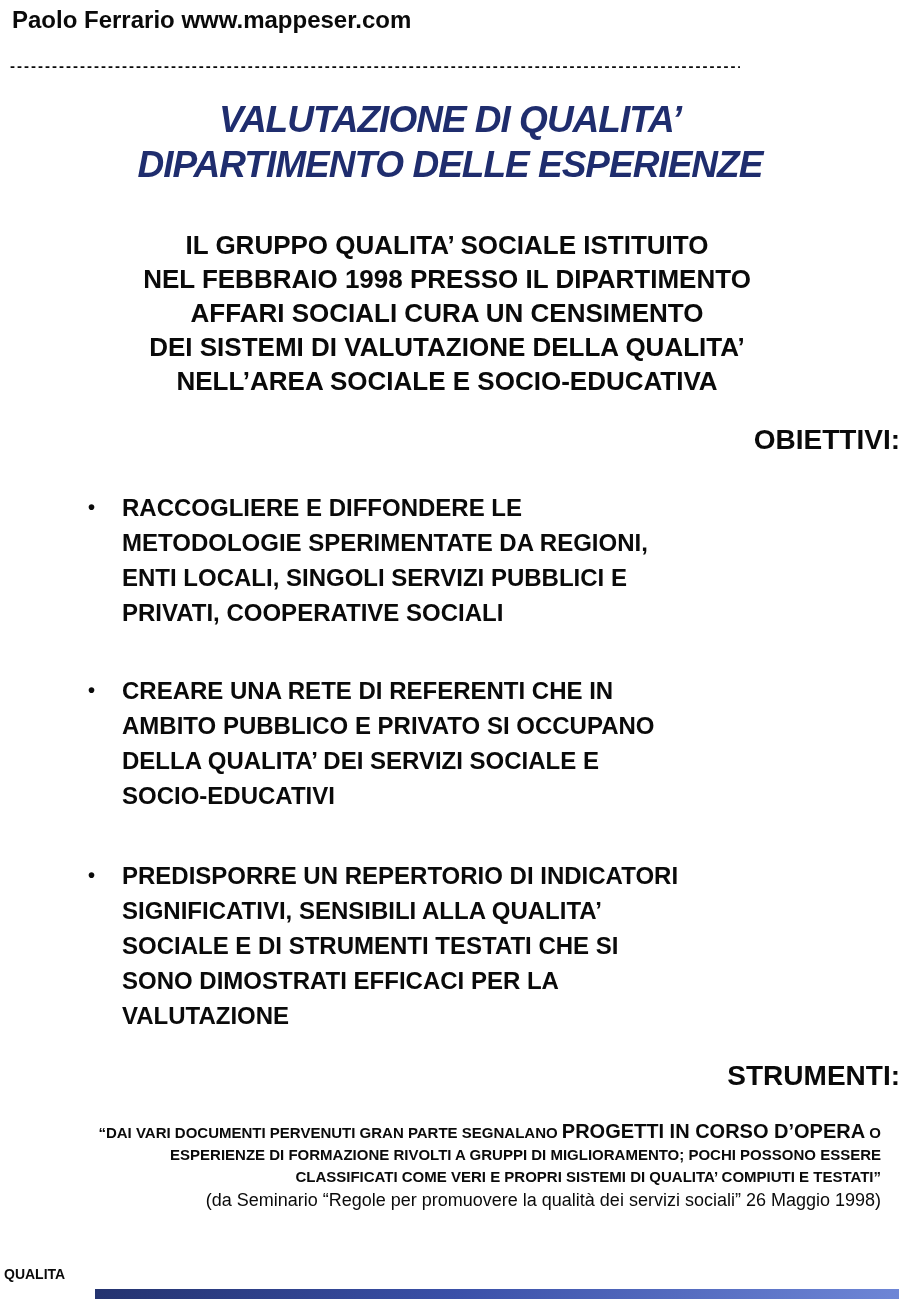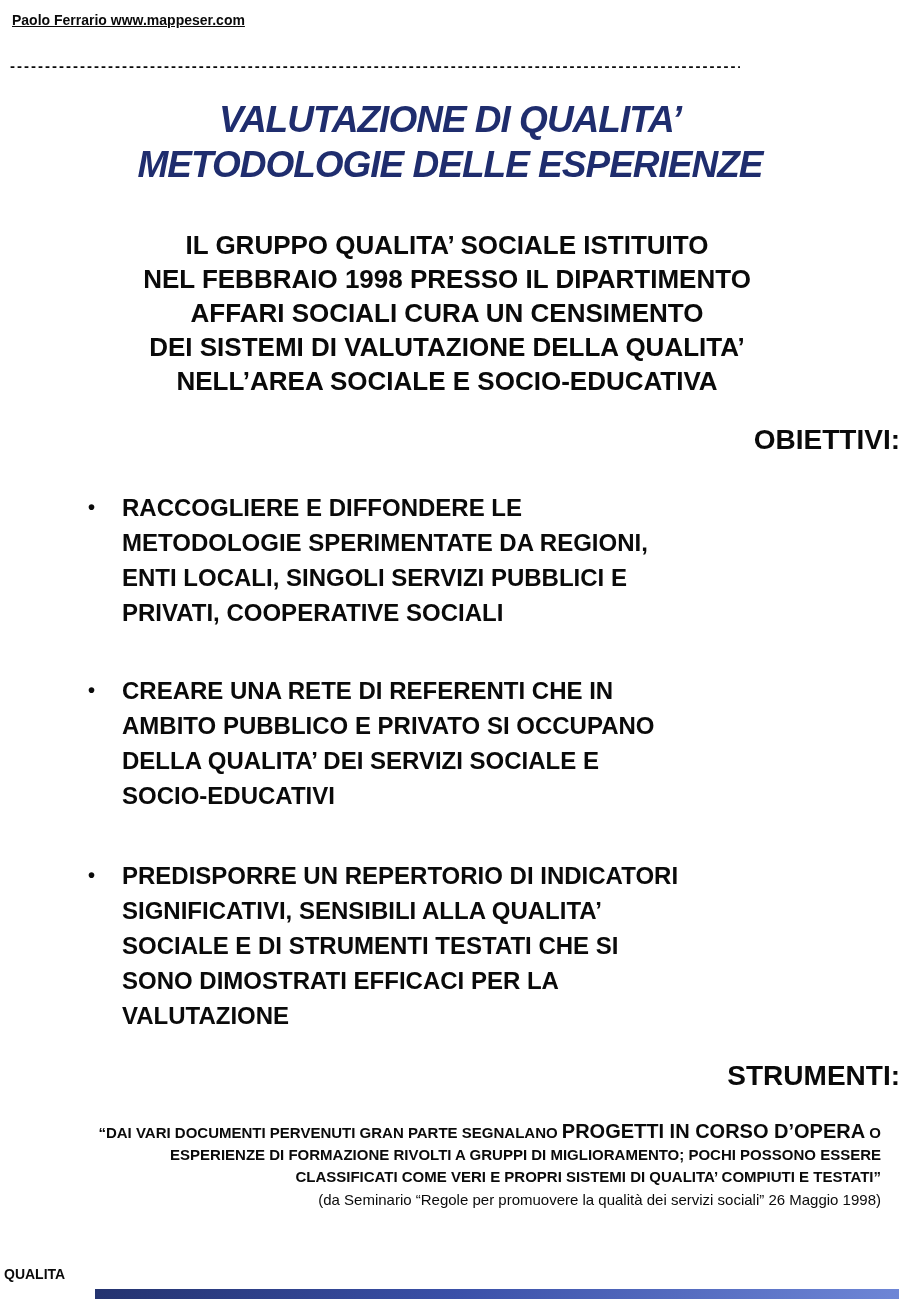--- a/index.html
+++ b/index.html
@@ -15,21 +15,21 @@
     width:900px;height:1300px;
     font-family:"Liberation Sans", sans-serif;
     color:var(--text-color);
     position:relative;
     overflow:hidden;
   }
   .page{position:absolute;inset:0;background:#ffffff;}
 
   
   .header{position:absolute;top:8px;left:12px;right:12px;}
-  .header-line1{font-size:14px;font-weight:bold;line-height:24px;white-space:nowrap;text-decoration:underline;}
+  .header-line1{font-size:24px;font-weight:bold;line-height:24px;white-space:nowrap;}
   .header-line2{font-size:17px;font-weight:bold;line-height:23px;white-space:nowrap;}
   .dashed-divider{
     position:absolute;top:57px;left:10px;width:730px;
     font-size:15px;font-weight:bold;letter-spacing:2px;
     white-space:nowrap;overflow:hidden;
   }
 
   
   .title{
     position:absolute;top:97px;left:0;right:0;
@@ -76,21 +76,21 @@
   }
 
   
   .quote{
     position:absolute;top:1120px;left:95px;width:786px;text-align:right;
   }
   .quote-text{line-height:22px;}
   .q-small{font-size:15px;font-weight:bold;}
   .q-large{font-size:20px;font-weight:bold;}
   .quote-citation{
-    font-size:15px;font-weight:normal;line-height:22px;margin-top:1px;
+    font-size:18px;font-weight:normal;line-height:22px;margin-top:1px;
   }
 
   
   .footer-label{
     position:absolute;top:1266px;left:4px;
     font-size:14px;font-weight:bold;
   }
   .footer-bar{
     position:absolute;bottom:1px;left:95px;right:1px;height:10px;
     background:linear-gradient(90deg,var(--bar-left) 0%,var(--bar-mid) 45%,var(--bar-right) 100%);
@@ -100,21 +100,21 @@
 <body>
 
 <div class="page">
 
   <header class="header">
     <div class="header-line1">Paolo Ferrario www.mappeser.com</div>
   </header>
   <div class="dashed-divider">---------------------------------------------------------------------------------------------------------</div>
 
   <h1 class="title">VALUTAZIONE DI QUALITA’
-METODOLOGIE DELLE ESPERIENZE</h1>
+DIPARTIMENTO DELLE ESPERIENZE</h1>
 
   <p class="intro">IL GRUPPO QUALITA’ SOCIALE ISTITUITO
 NEL FEBBRAIO 1998 PRESSO IL DIPARTIMENTO
 AFFARI SOCIALI CURA UN CENSIMENTO
 DEI SISTEMI DI VALUTAZIONE DELLA QUALITA’
 NELL’AREA SOCIALE E SOCIO-EDUCATIVA</p>
 
   <h2 class="heading heading-obiettivi">OBIETTIVI:</h2>
 
   <div class="bullet bullet-1">

